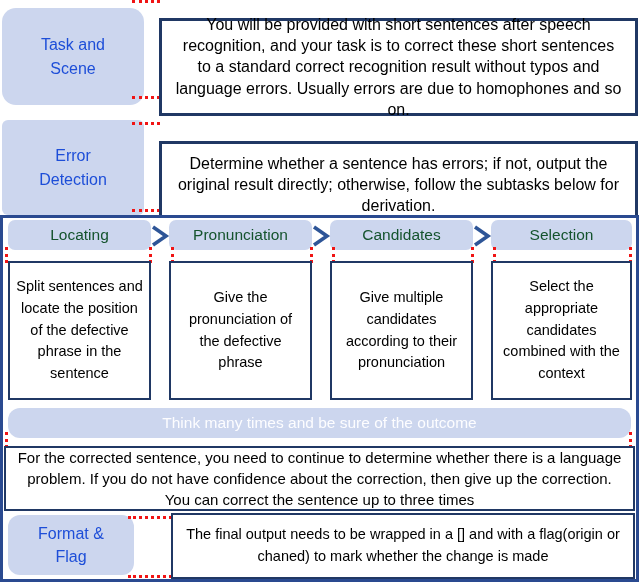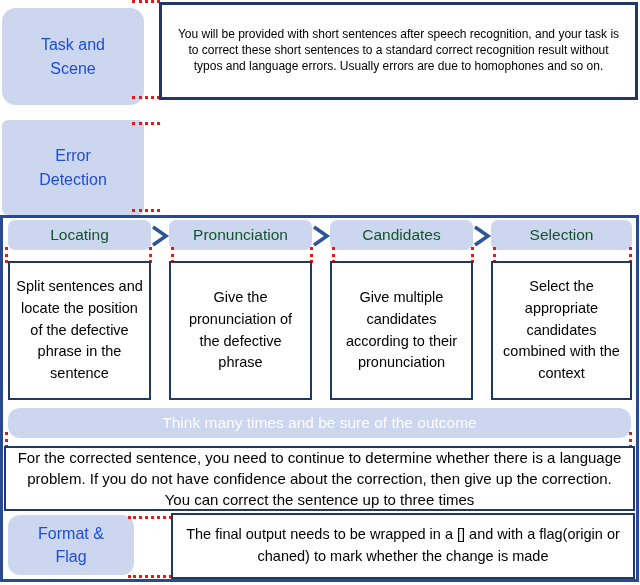--- a/index.html
+++ b/index.html
@@ -27,22 +27,23 @@
   }
   .nbox {
     position: absolute;
     border: 3px solid #203864;
     background: #ffffff;
     display: flex;
     align-items: center;
     justify-content: center;
     text-align: center;
     color: #000000;
-    font-size: 12px;
+    font-size: 16px;
     line-height: 1.33;
+    margin-top: 16px;
   }
   .conn-h { position: absolute; height: 0; border-top: 3px dotted #f01414; }
   .conn-v { position: absolute; width: 0; border-left: 3px dotted #f01414; }
   .flow-outer {
     position: absolute;
     left: 0; top: 215px;
     width: 639px; height: 367px;
     border: 3px solid #2a4a90;
     background: #ffffff;
   }
@@ -130,20 +131,23 @@
   <div class="conn-h" style="left:132px; top:96px; width:28px;"></div>
   <div class="nbox" style="left:159px; top:2px; width:479px; height:98px; padding:2px 12px;">
     <span>You will be provided with short sentences after speech recognition, and your task is to correct these short sentences to a standard correct recognition result without typos and language errors. Usually errors are due to homophones and so on.</span>
   </div>
 
   <div class="label-pill" style="left:2px; top:120px; width:142px; height:95px; padding:0 26px;border-radius:6px;">
     <span>Error Detection</span>
   </div>
   <div class="conn-h" style="left:132px; top:122px; width:28px;"></div>
   <div class="conn-h" style="left:132px; top:209px; width:28px;"></div>
+  <div class="nbox" style="left:159px; top:125px; width:479px; height:87px; padding:2px 12px;">
+    <span>Determine whether a sentence has errors; if not, output the original result directly; otherwise, follow the subtasks below for derivation.</span>
+  </div>
 
   <div class="flow-outer">
 
     <div class="step-header" style="left:5px; width:143px;">
       <span>Locating</span>
     </div>
     <div class="step-header" style="left:166px; width:143px;">
       <span>Pronunciation</span>
     </div>
     <div class="step-header" style="left:327px; width:143px;">

